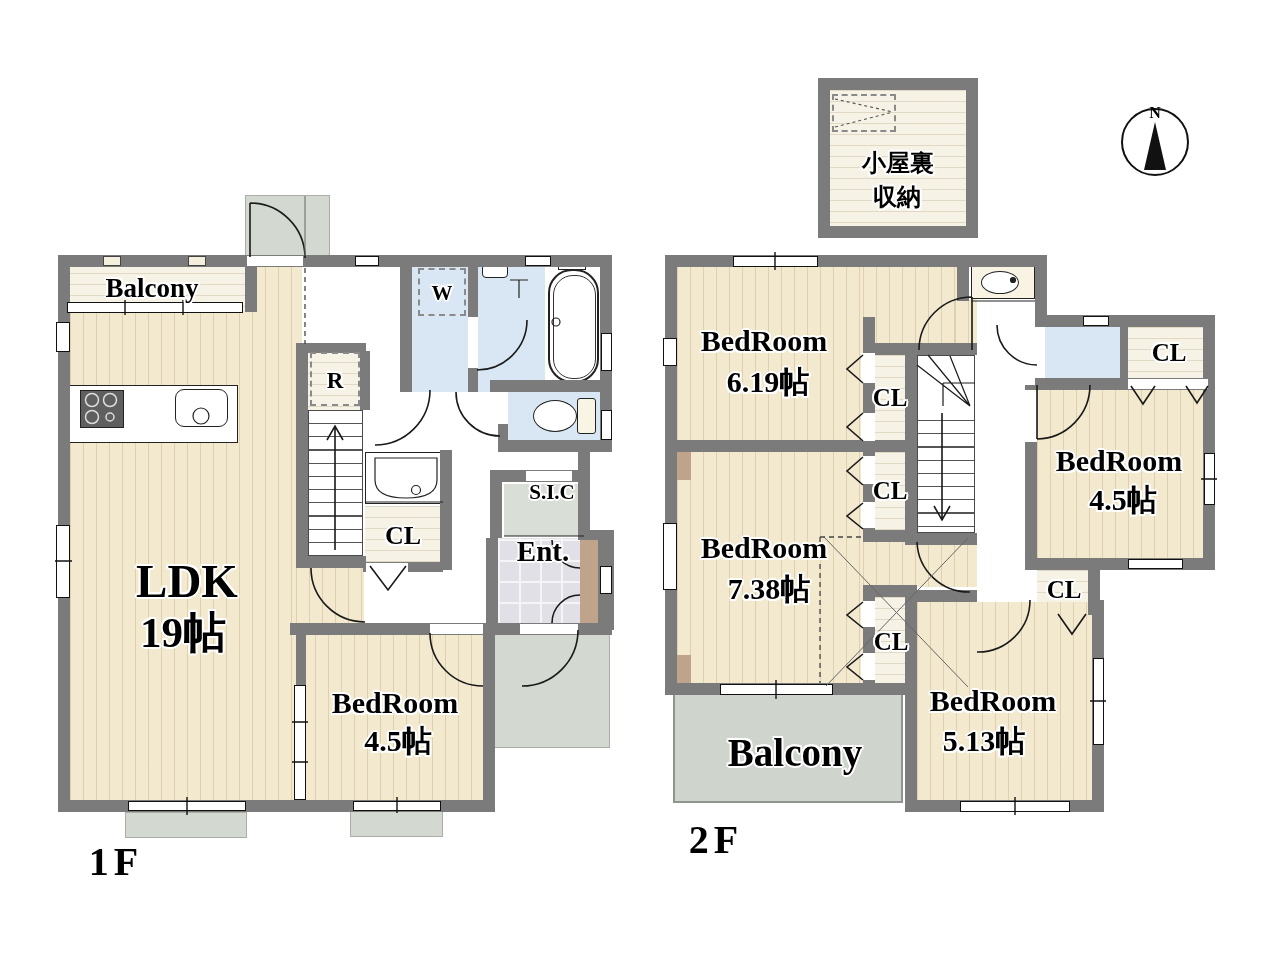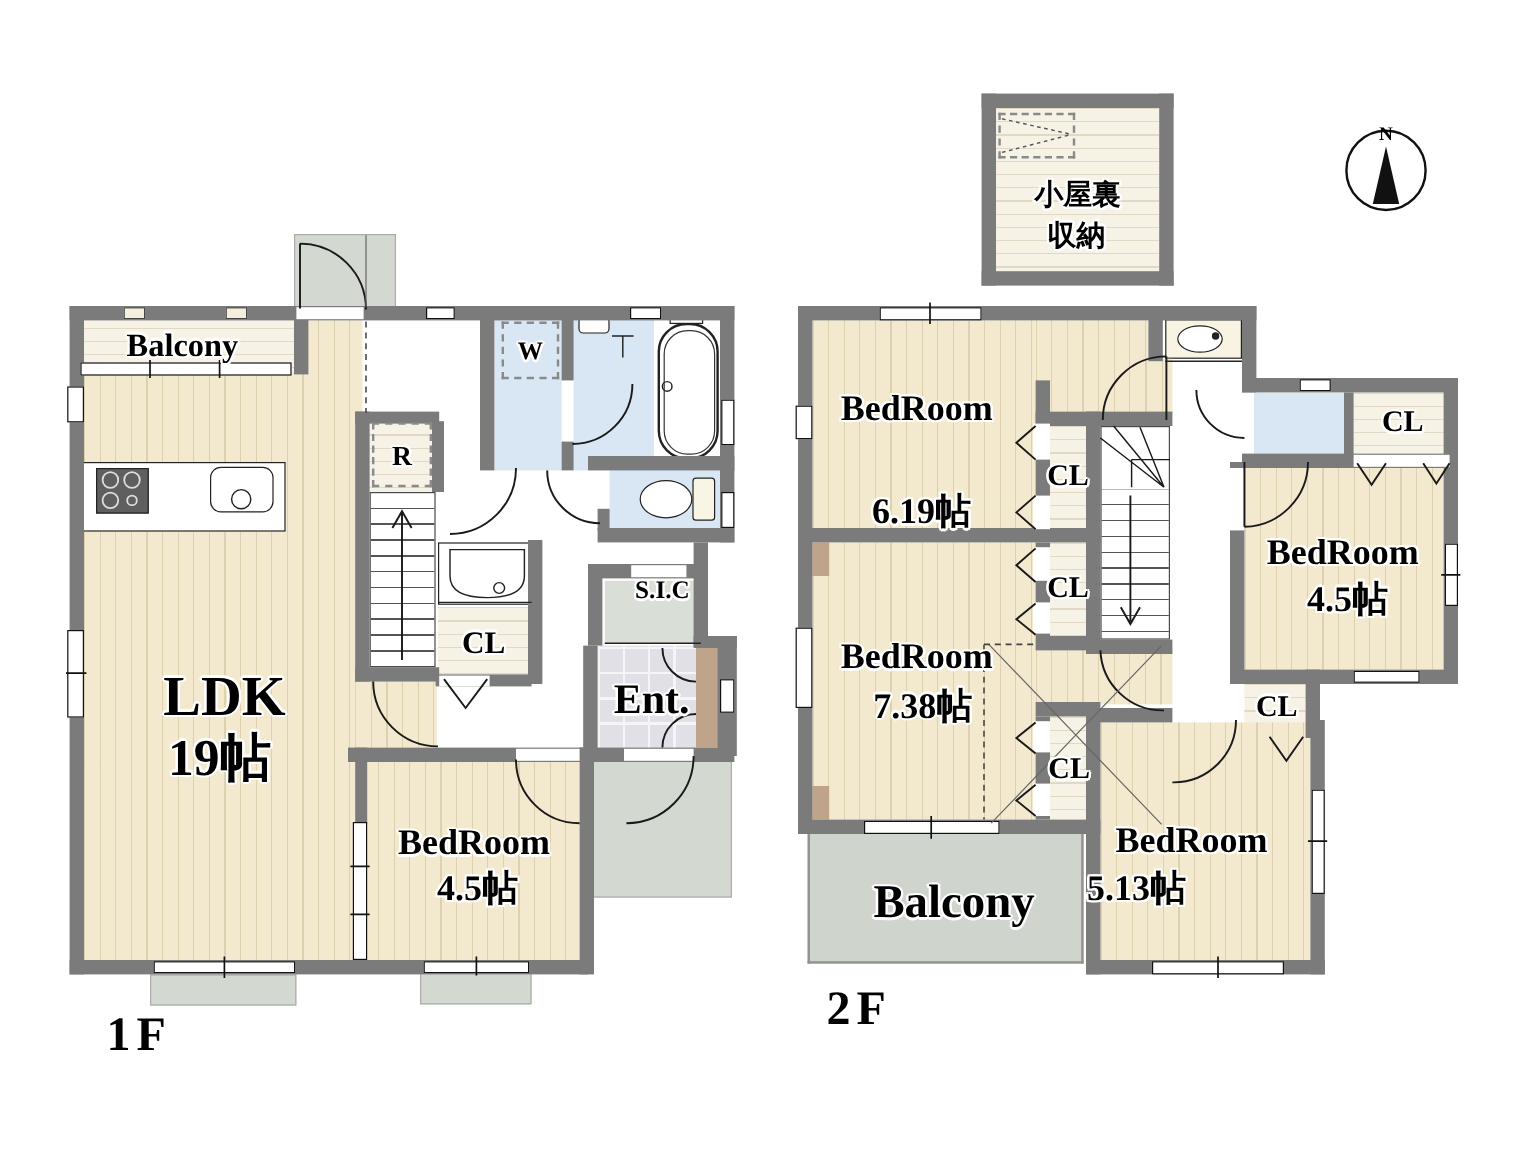--- a/index.html
+++ b/index.html
@@ -254,38 +254,38 @@
       <circle cx="1155" cy="142" r="33" fill="#fff" stroke="#111" stroke-width="2"></circle>
       <polygon points="1155,122 1144,170 1166,170" fill="#111"></polygon>
     </g>
   </svg>
 
   <div class="a lbl" style="left:152px;top:288px;font-size:27px;">Balcony</div>
   <div class="a lbl" style="left:442px;top:293px;font-size:21px;">W</div>
   <div class="a lbl" style="left:335px;top:380px;font-size:23px;">R</div>
   <div class="a lbl" style="left:403px;top:536px;font-size:26px;">CL</div>
   <div class="a lbl" style="left:552px;top:492px;font-size:21px;">S.I.C</div>
-  <div class="a lbl" style="left:543px;top:583px;font-size:35px;">Ent.</div>
+  <div class="a lbl" style="left:543px;top:551px;font-size:29px;">Ent.</div>
   <div class="a lbl" style="left:187px;top:581px;font-size:47px;">LDK</div>
   <div class="a lbl" style="left:183px;top:632px;font-size:43px;">19帖</div>
   <div class="a lbl" style="left:395px;top:703px;font-size:30px;">BedRoom</div>
   <div class="a lbl" style="left:398px;top:741px;font-size:30px;">4.5帖</div>
   <div class="a lbl" style="left:116px;top:862px;font-size:40px;letter-spacing:5px;">1F</div>
 
   <div class="a lbl" style="left:764px;top:341px;font-size:30px;">BedRoom</div>
-  <div class="a lbl" style="left:768px;top:382px;font-size:30px;margin-top:45px;">6.19帖</div>
+  <div class="a lbl" style="left:768px;top:382px;font-size:30px;">6.19帖</div>
   <div class="a lbl" style="left:890px;top:397px;font-size:25px;">CL</div>
   <div class="a lbl" style="left:890px;top:490px;font-size:25px;">CL</div>
   <div class="a lbl" style="left:891px;top:641px;font-size:25px;">CL</div>
   <div class="a lbl" style="left:1169px;top:352px;font-size:25px;">CL</div>
   <div class="a lbl" style="left:1064px;top:589px;font-size:25px;">CL</div>
   <div class="a lbl" style="left:1119px;top:461px;font-size:30px;">BedRoom</div>
   <div class="a lbl" style="left:1123px;top:500px;font-size:30px;">4.5帖</div>
   <div class="a lbl" style="left:764px;top:548px;font-size:30px;">BedRoom</div>
   <div class="a lbl" style="left:769px;top:589px;font-size:30px;">7.38帖</div>
   <div class="a lbl" style="left:993px;top:701px;font-size:30px;">BedRoom</div>
-  <div class="a lbl" style="left:947px;top:741px;font-size:30px;">5.13帖</div>
+  <div class="a lbl" style="left:984px;top:741px;font-size:30px;">5.13帖</div>
   <div class="a lbl" style="left:795px;top:752px;font-size:39px;">Balcony</div>
   <div class="a lbl" style="left:898px;top:163px;font-size:24px;">小屋裏</div>
   <div class="a lbl" style="left:897px;top:197px;font-size:24px;">収納</div>
   <div class="a lbl" style="left:716px;top:840px;font-size:40px;letter-spacing:5px;">2F</div>
   <div class="a lbl" style="left:1155px;top:113px;font-size:16px;font-style:normal;text-shadow:none;">N</div>
 </div>
 
 </body></html>

